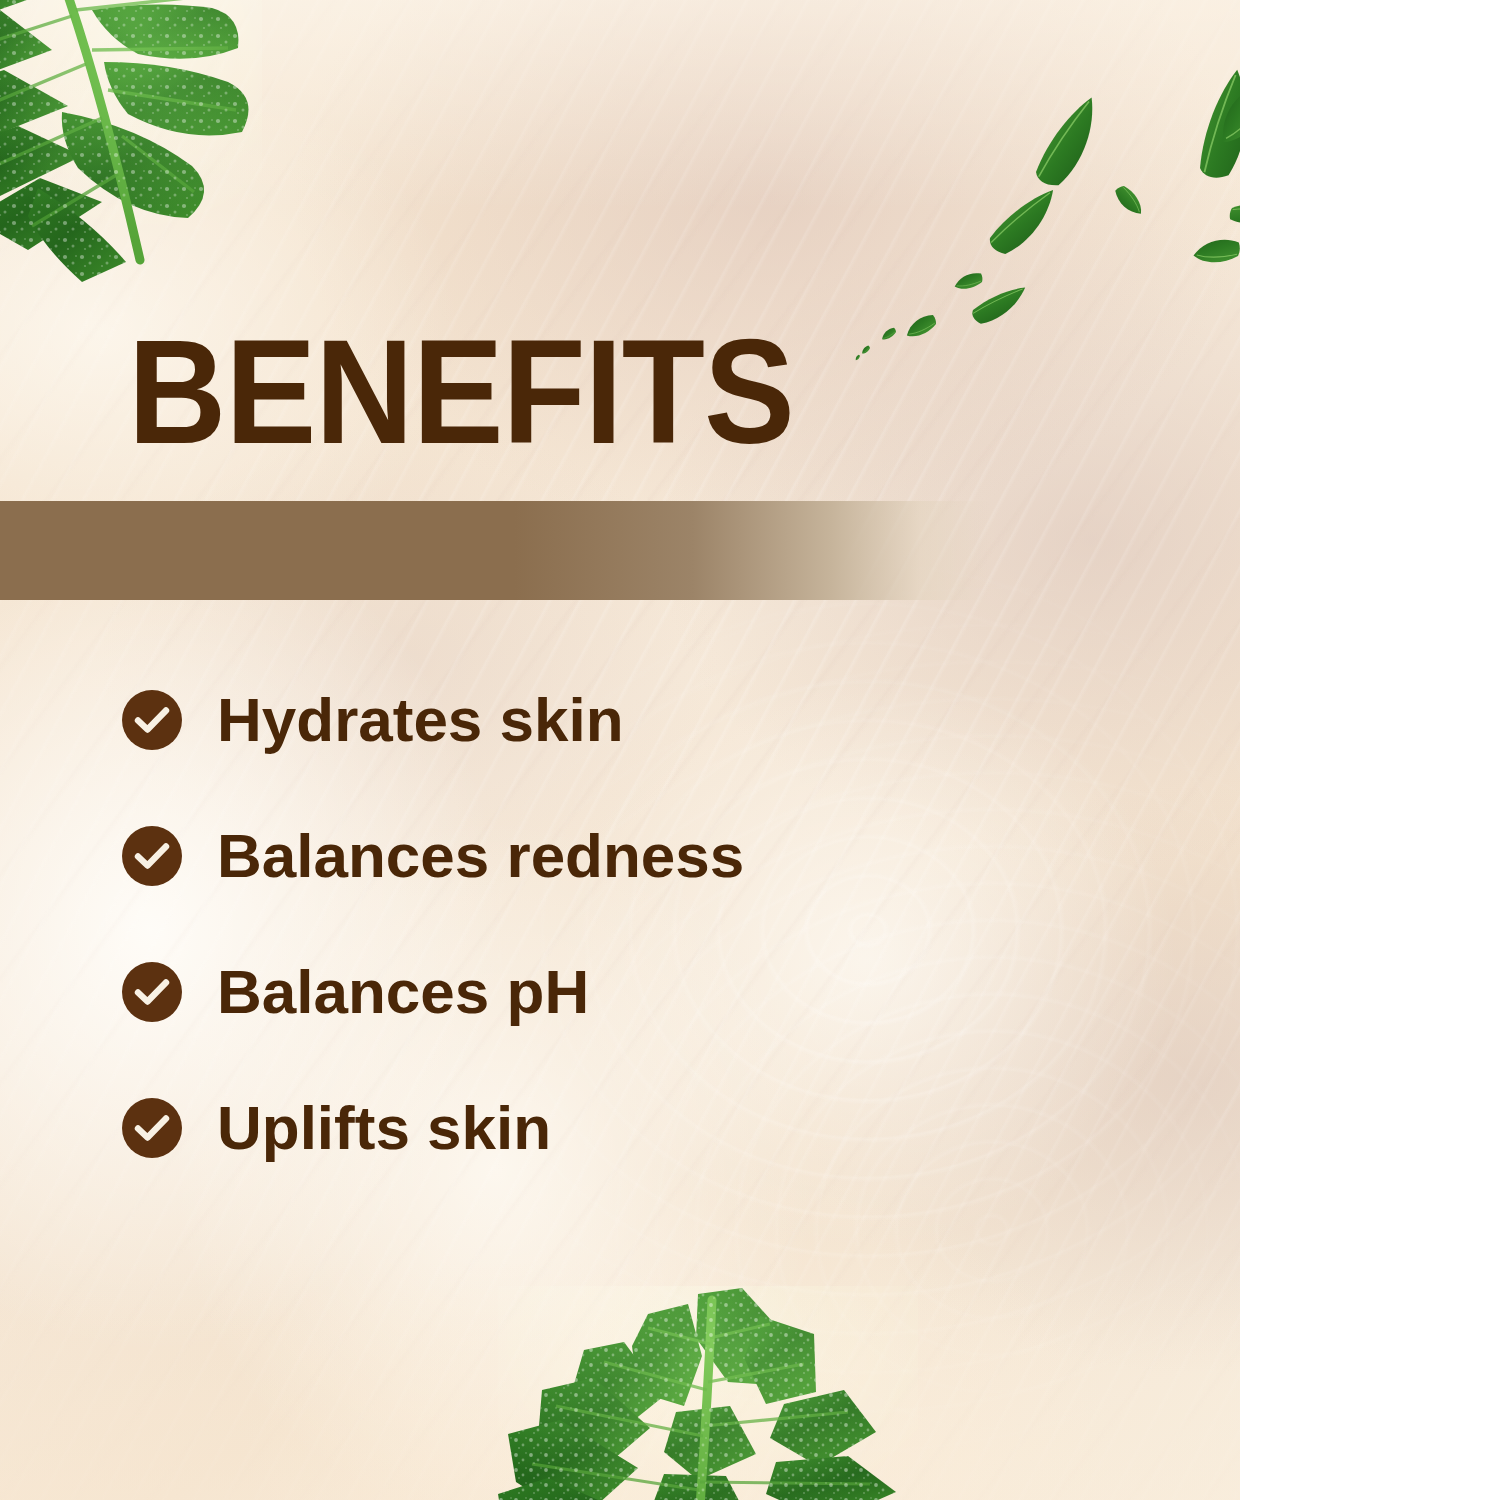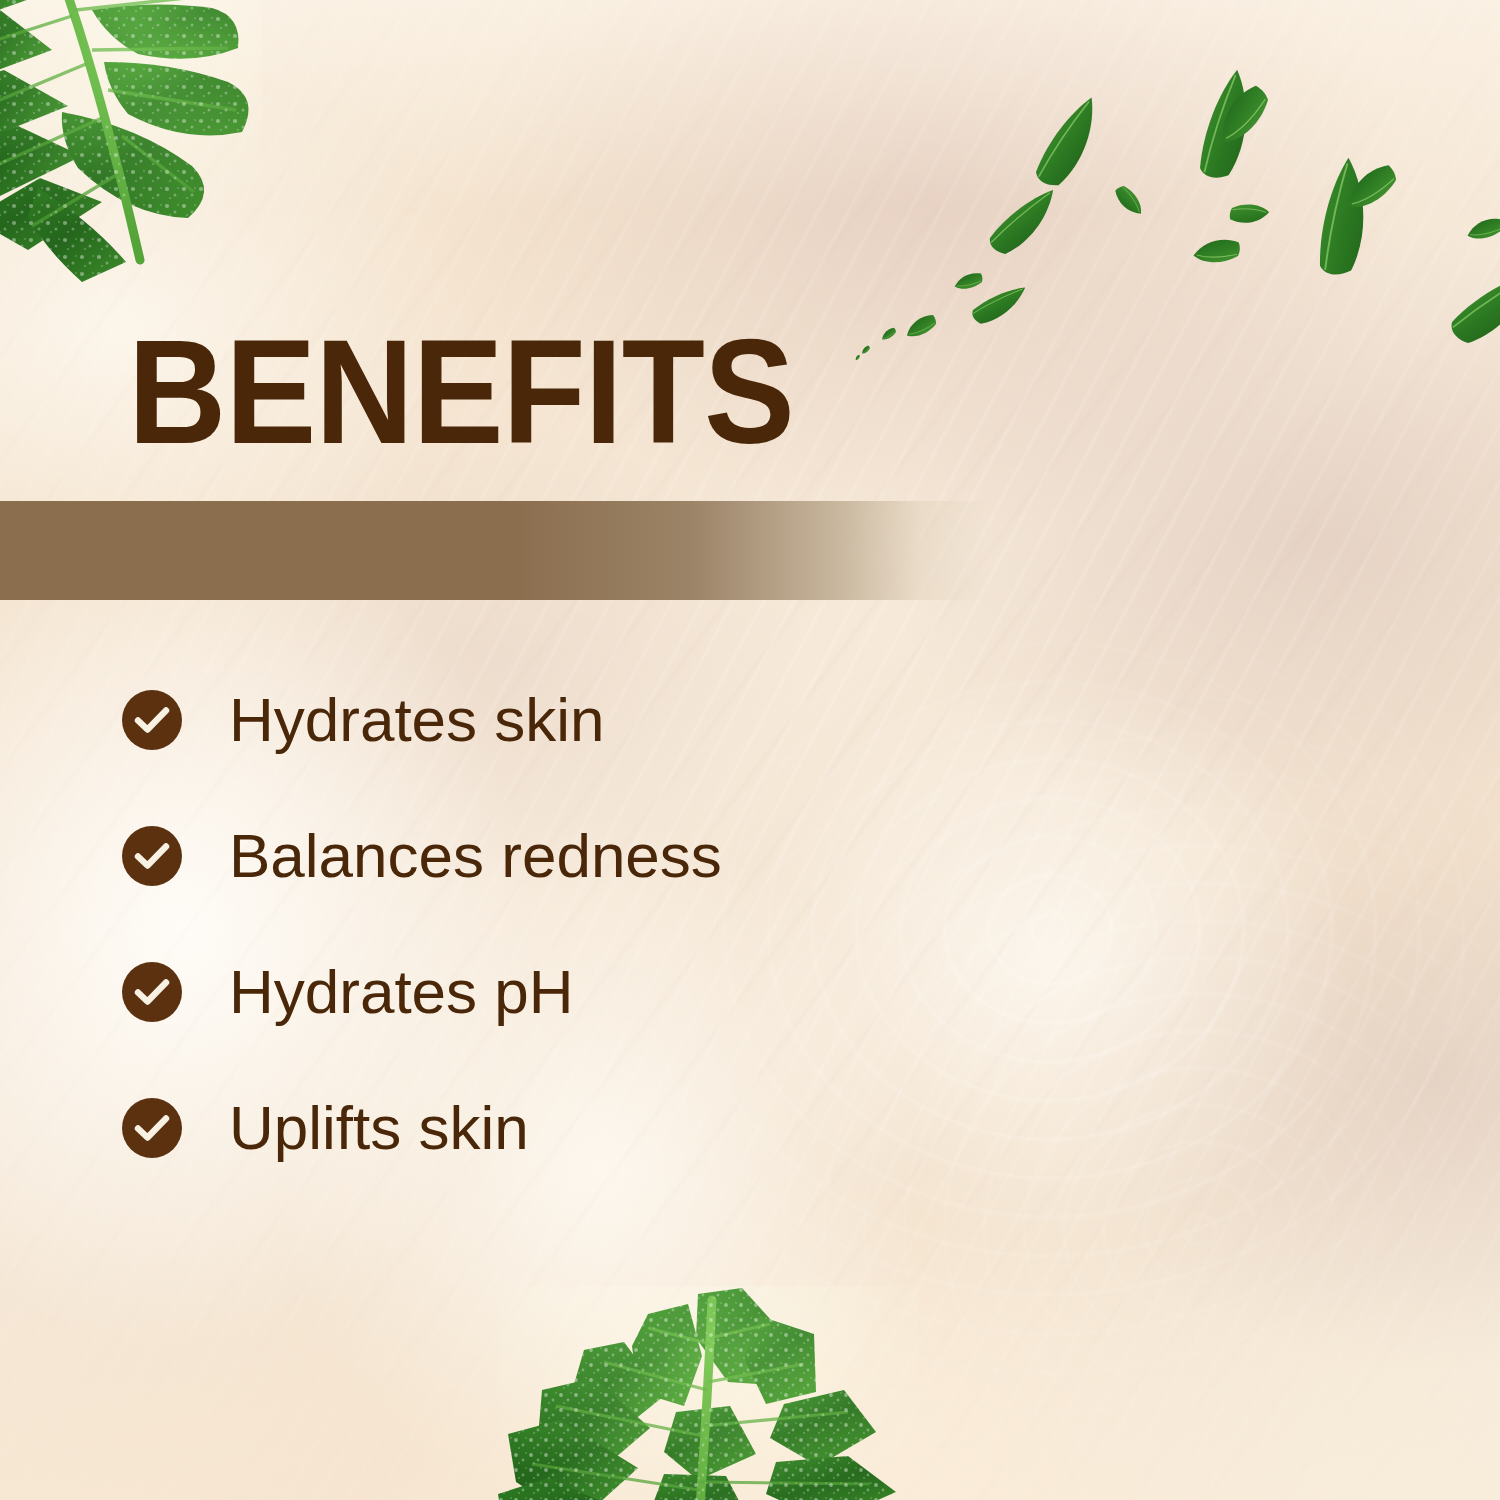--- a/index.html
+++ b/index.html
@@ -2,21 +2,21 @@
 <html><head>
 <meta charset="utf-8">
 <style>
   html, body {
     margin: 0;
     padding: 0;
     background: #ffffff;
   }
   #poster {
     position: relative;
-    width: 1500px;
+    width: 1240px;
     height: 1500px;
     overflow: hidden;
     font-family: "Liberation Sans", sans-serif;
     background: #ec4899;
   }
 
   
   .bg-layer {
     position: absolute;
     inset: 0;
@@ -146,23 +146,23 @@
     height: 60px;
     border-radius: 50%;
     background: #5C3110;
     display: flex;
     align-items: center;
     justify-content: center;
   }
   .check-badge svg { display: block; }
 
   .benefit-label {
-    margin-left: 47px;
+    margin-left: 35px;
     font-family: "Liberation Sans", sans-serif;
-    font-weight: 400;
+    font-weight: 700;
     font-size: 62px;
     line-height: 1;
     color: #4A2708;
     white-space: nowrap;
   }
 
   
   .leaf-monstera-tl {
     position: absolute;
     left: -58px;
@@ -283,21 +283,21 @@
       </span>
       <span class="benefit-label">Balances redness</span>
     </li>
 
     <li class="benefit-item">
       <span class="check-badge">
         <svg width="34" height="26" viewBox="0 0 34 26" aria-hidden="true">
           <path d="M3 13.5 L12.5 22.5 L31 3.5" fill="none" stroke="#F8F1E4" stroke-width="6.4" stroke-linecap="round" stroke-linejoin="round"></path>
         </svg>
       </span>
-      <span class="benefit-label">Hydrates pH</span>
+      <span class="benefit-label">Balances pH</span>
     </li>
 
     <li class="benefit-item">
       <span class="check-badge">
         <svg width="34" height="26" viewBox="0 0 34 26" aria-hidden="true">
           <path d="M3 13.5 L12.5 22.5 L31 3.5" fill="none" stroke="#F8F1E4" stroke-width="6.4" stroke-linecap="round" stroke-linejoin="round"></path>
         </svg>
       </span>
       <span class="benefit-label">Uplifts skin</span>
     </li>

